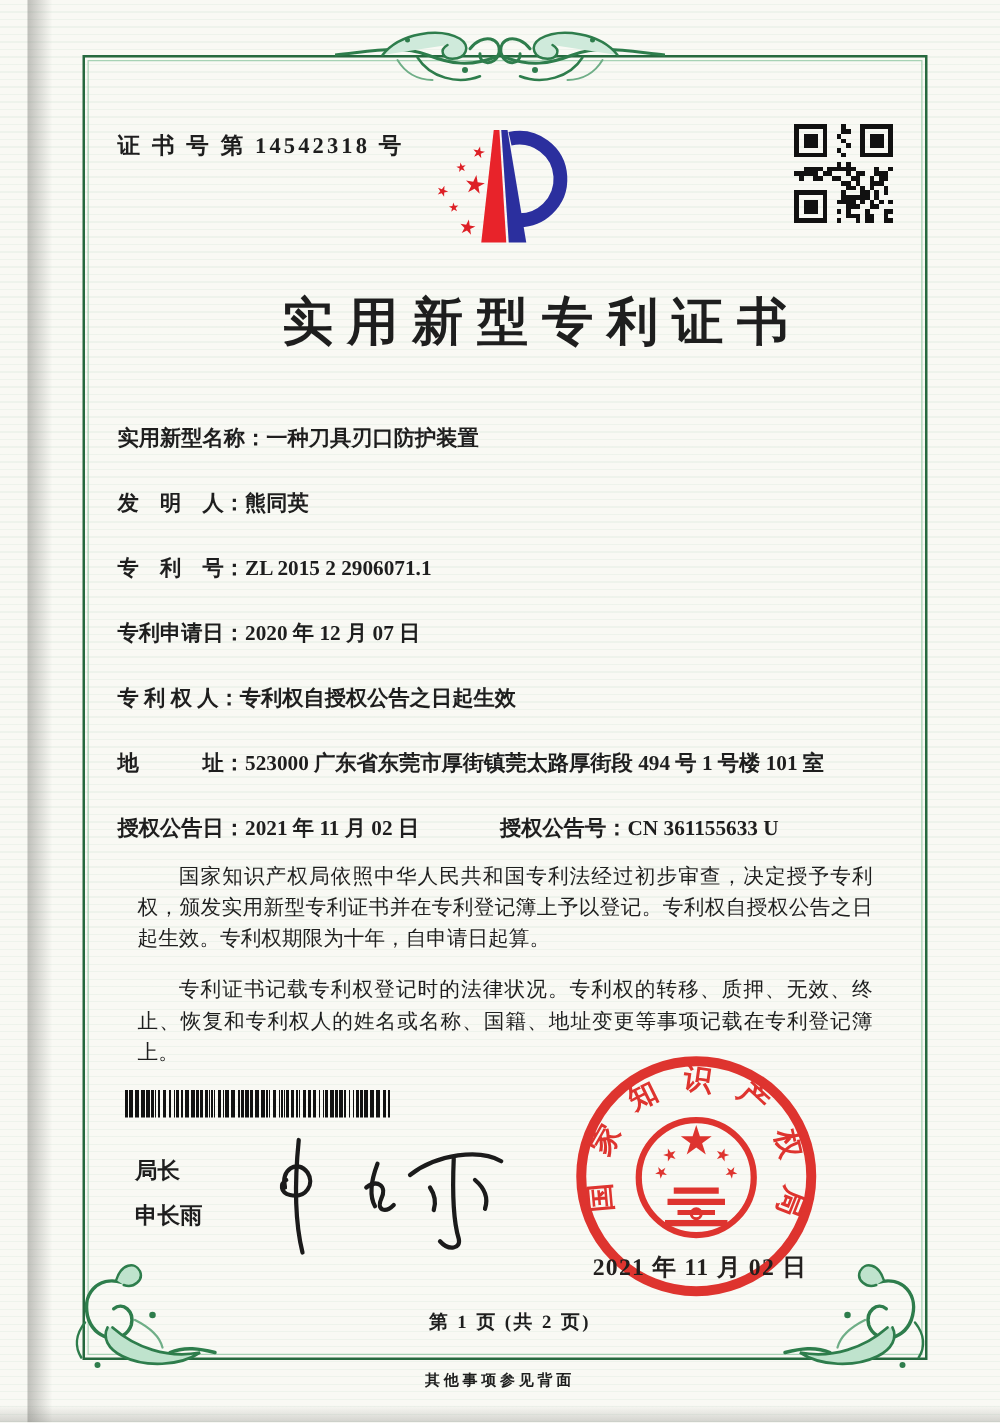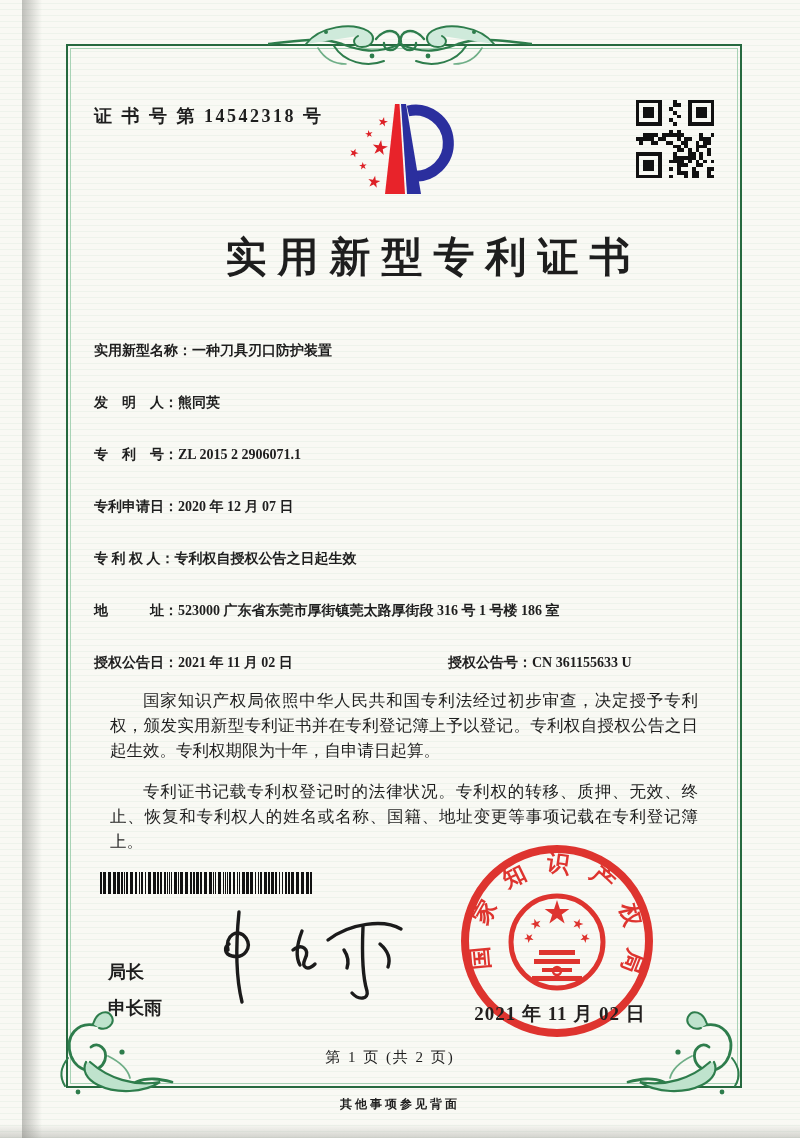--- a/index.html
+++ b/index.html
@@ -13,38 +13,38 @@
   .edge-shadow-bottom{position:absolute;left:0;bottom:0;width:800px;height:14px;
     background:linear-gradient(0deg, rgba(120,120,115,0.30), rgba(120,120,115,0.0));}
   .frame{position:absolute;left:66px;top:44px;width:672px;height:1040px;
     border:2.5px solid #26693f;}
   .frame-inner{position:absolute;left:2px;top:2px;right:2px;bottom:2px;border:1.5px solid #a7d2b5;}
   .cert-no{position:absolute;left:94px;top:104px;font-size:18px;font-weight:600;letter-spacing:2.5px;}
   .logo{position:absolute;left:338px;top:90px;width:138px;height:128px;}
   .qr{position:absolute;left:628px;top:92px;width:94px;height:94px;}
   .title{position:absolute;left:0;top:230px;width:800px;text-align:center;
     font-size:41px;font-weight:700;letter-spacing:11px;text-indent:11px;margin-left:28px;}
-  .fields{position:absolute;left:94px;top:338px;width:624px;font-size:14px;font-weight:600;}
+  .fields{position:absolute;left:94px;top:338px;width:624px;font-size:17px;font-weight:600;}
   .frow{display:flex;align-items:flex-start;line-height:26px;margin-bottom:26px;}
   .flabel{white-space:pre;flex:none;}
   .fvalue{max-width:512px;}
-  .grant-row{display:flex;line-height:26px;gap:48px;}
+  .grant-row{display:flex;line-height:26px;}
   .grant-left{width:306px;flex:none;display:flex;}
   .grant-right{display:flex;}
   .paragraphs{position:absolute;left:94px;top:672px;width:620px;
     font-size:16.5px;line-height:25px;font-weight:500;text-align:justify;}
   .paragraphs p{margin:16px;text-indent:2em;}
   .barcode{position:absolute;left:100px;top:872px;width:212px;height:22px;}
-  .signer{position:absolute;left:108px;top:954px;font-size:18px;font-weight:700;line-height:36px;}
+  .signer{position:absolute;left:108px;top:918px;font-size:18px;font-weight:700;line-height:36px;}
   .sig{position:absolute;left:198px;top:898px;width:215px;height:118px;}
   .seal{position:absolute;left:454px;top:838px;width:206px;height:206px;opacity:0.94;}
   .seal-date{position:absolute;left:462px;top:1001px;width:196px;text-align:center;
     font-size:19px;font-weight:600;letter-spacing:1px;color:#23201f;}
   .page-info{position:absolute;left:0;top:1048px;width:780px;text-align:center;
-    font-size:15px;font-weight:400;letter-spacing:2px;}
+    font-size:15px;font-weight:700;letter-spacing:2px;padding-left:18px;}
   .back-note{position:absolute;left:0;top:1096px;width:800px;text-align:center;
     font-size:12px;font-weight:700;letter-spacing:3px;}
   .orn-top{position:absolute;left:268px;top:14px;width:264px;height:72px;}
   .orn-bl{position:absolute;left:38px;top:1008px;width:142px;height:126px;}
   .orn-br{position:absolute;left:620px;top:1008px;width:142px;height:126px;transform:scaleX(-1);}
 </style>
 </head>
 <body>
 
 <div class="page">
@@ -245,21 +245,21 @@
     <div class="frow">
       <span class="flabel">专利申请日：</span>
       <span class="fvalue">2020 年 12 月 07 日</span>
     </div>
     <div class="frow">
       <span class="flabel">专 利 权 人：</span>
       <span class="fvalue">专利权自授权公告之日起生效</span>
     </div>
     <div class="frow">
       <span class="flabel">地　　　址：</span>
-      <span class="fvalue">523000 广东省东莞市厚街镇莞太路厚街段 316 号 1 号楼 186 室</span>
+      <span class="fvalue">523000 广东省东莞市厚街镇莞太路厚街段 494 号 1 号楼 101 室</span>
     </div>
     <div class="grant-row">
       <div class="grant-left">
         <span class="flabel">授权公告日：</span>
         <span class="fvalue">2021 年 11 月 02 日</span>
       </div>
       <div class="grant-right">
         <span class="flabel">授权公告号：</span>
         <span class="fvalue">CN 361155633 U</span>
       </div>

